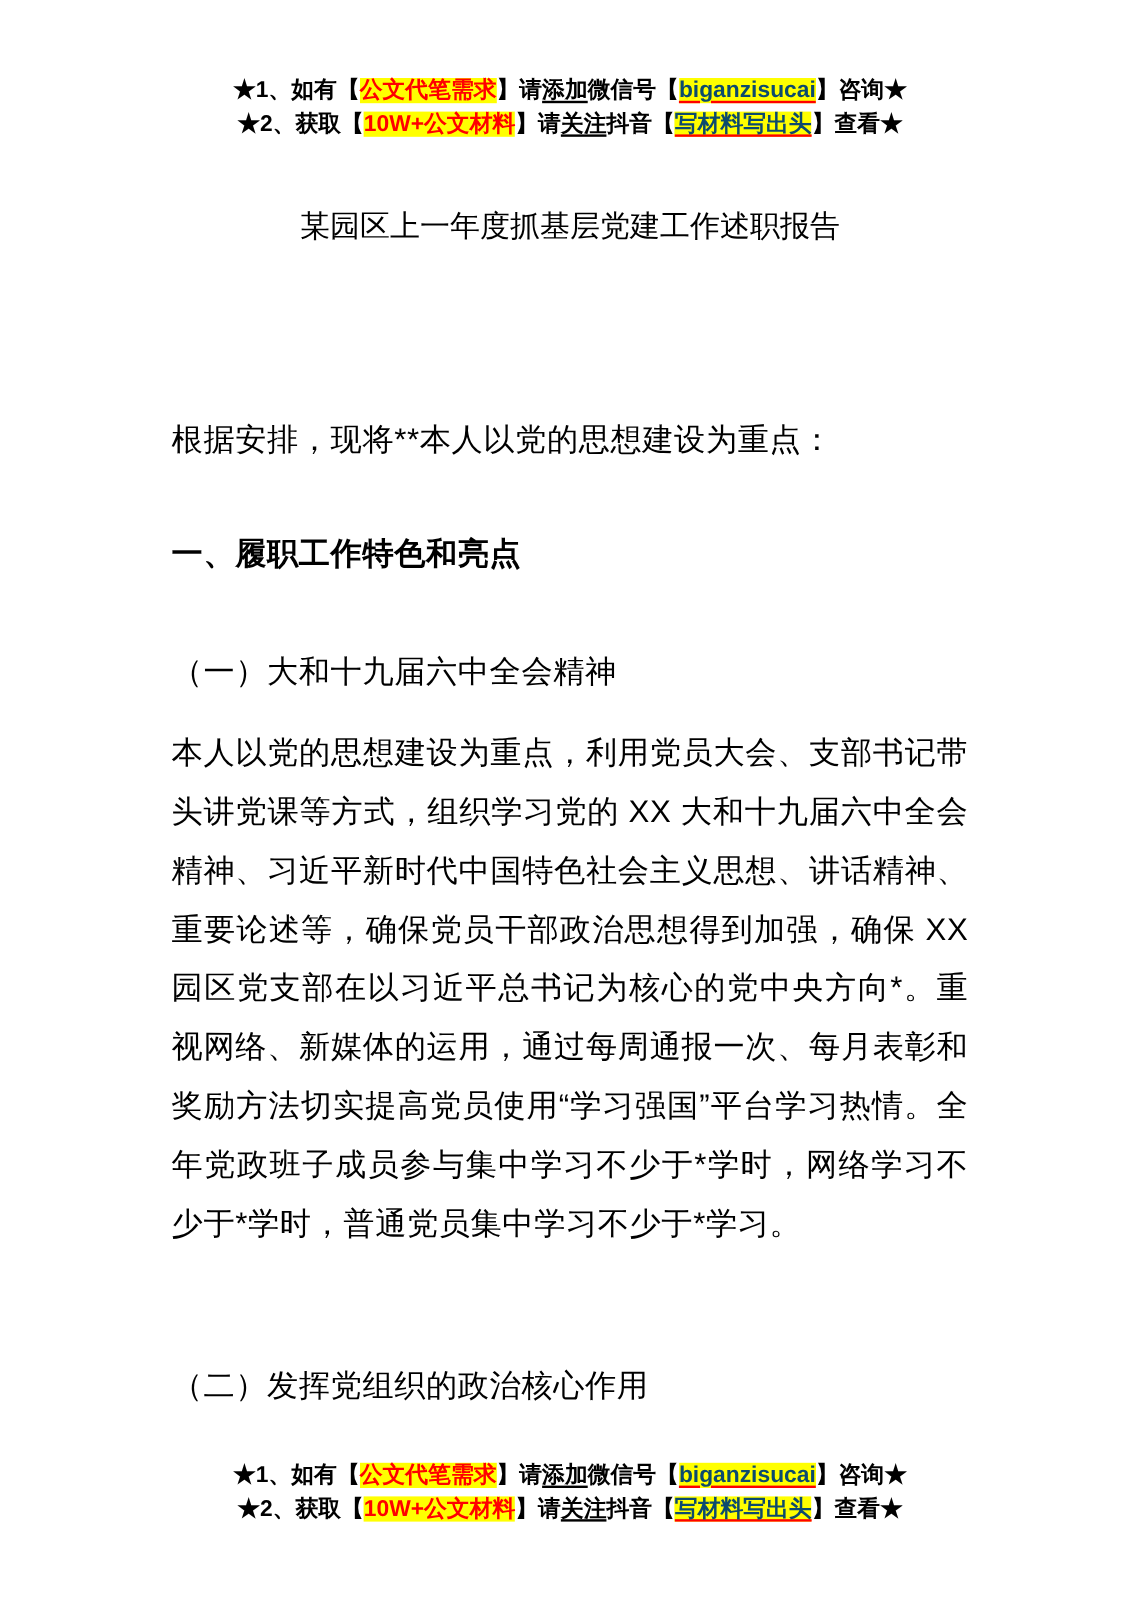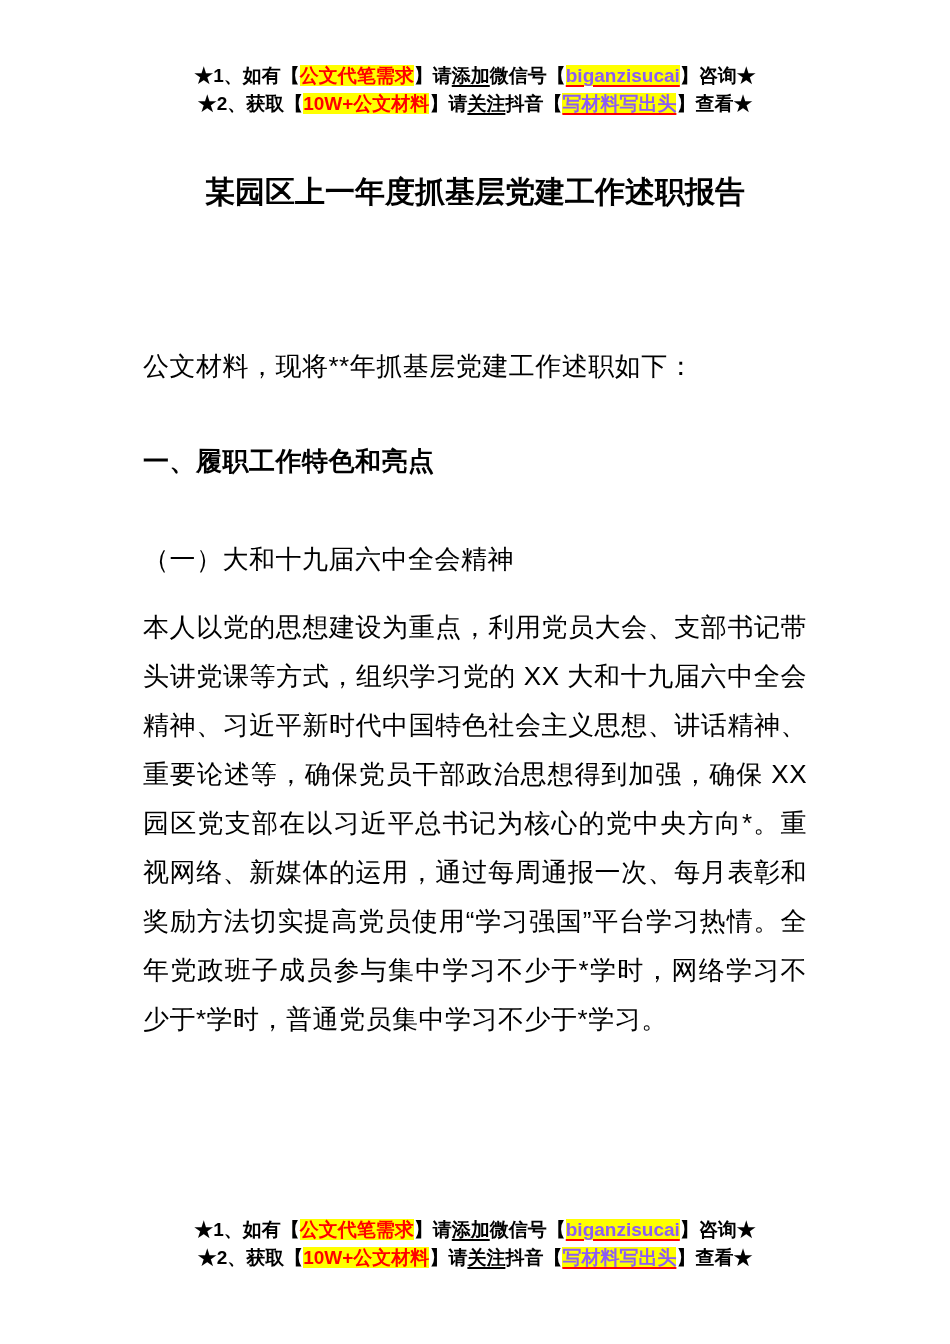--- a/index.html
+++ b/index.html
@@ -30,36 +30,36 @@
   .seg-hl {
     color: #ff0000;
     background: #ffff00;
   }
   .seg-u {
     text-decoration: underline;
     text-decoration-thickness: 2px;
     text-underline-offset: 3px;
   }
   .seg-hl-u {
-    color: #8b5cf6;
+    color: #0c4a6e;
     background: #ffff00;
     text-decoration: underline;
     text-decoration-color: #ff0000;
     text-decoration-thickness: 2px;
     text-underline-offset: 3px;
   }
   
   .doc-title {
     position: absolute;
     top: 146px;
     left: 0;
     width: 100%;
     text-align: center;
-    font-size: 30px;
-    font-weight: bold;
+    font-size: 25px;
+    font-weight: normal;
     line-height: 52px;
   }
   
   .block {
     position: absolute;
     left: 143px;
     right: 143px;
     font-size: 26px;
     line-height: 49px;
     text-align: justify;
@@ -81,28 +81,29 @@
     <div>
       <span class="seg">★1、如有【</span><span class="seg seg-hl">公文代笔需求</span><span class="seg">】请</span><span class="seg seg-u">添加</span><span class="seg">微信号【</span><span class="seg seg-hl-u">biganzisucai</span><span class="seg">】咨询★</span>
     </div>
     <div>
       <span class="seg">★2、获取【</span><span class="seg seg-hl">10W+公文材料</span><span class="seg">】请</span><span class="seg seg-u">关注</span><span class="seg">抖音【</span><span class="seg seg-hl-u">写材料写出头</span><span class="seg">】查看★</span>
     </div>
   </div>
 
   <h1 class="doc-title">某园区上一年度抓基层党建工作述职报告</h1>
 
-  <div class="block blk-intro">公文材料，现将**年抓基层党建工作述职如下：</div>
+  <div class="block blk-intro">根据安排，现将**本人以党的思想建设为重点：</div>
 
   <div class="block blk-h1">一、履职工作特色和亮点</div>
 
   <div class="block blk-h11">（一）大和十九届六中全会精神</div>
 
   <div class="block blk-para1">本人以党的思想建设为重点，利用党员大会、支部书记带头讲党课等方式，组织学习党的 XX 大和十九届六中全会精神、习近平新时代中国特色社会主义思想、讲话精神、重要论述等，确保党员干部政治思想得到加强，确保 XX 园区党支部在以习近平总书记为核心的党中央方向*。重视网络、新媒体的运用，通过每周通报一次、每月表彰和奖励方法切实提高党员使用“学习强国”平台学习热情。全年党政班子成员参与集中学习不少于*学时，网络学习不少于*学时，普通党员集中学习不少于*学习。</div>
 
+  <div class="block blk-h12">（二）发挥党组织的政治核心作用</div>
 
   <div class="banner banner-bottom">
     <div>
       <span class="seg">★1、如有【</span><span class="seg seg-hl">公文代笔需求</span><span class="seg">】请</span><span class="seg seg-u">添加</span><span class="seg">微信号【</span><span class="seg seg-hl-u">biganzisucai</span><span class="seg">】咨询★</span>
     </div>
     <div>
       <span class="seg">★2、获取【</span><span class="seg seg-hl">10W+公文材料</span><span class="seg">】请</span><span class="seg seg-u">关注</span><span class="seg">抖音【</span><span class="seg seg-hl-u">写材料写出头</span><span class="seg">】查看★</span>
     </div>
   </div>
 

